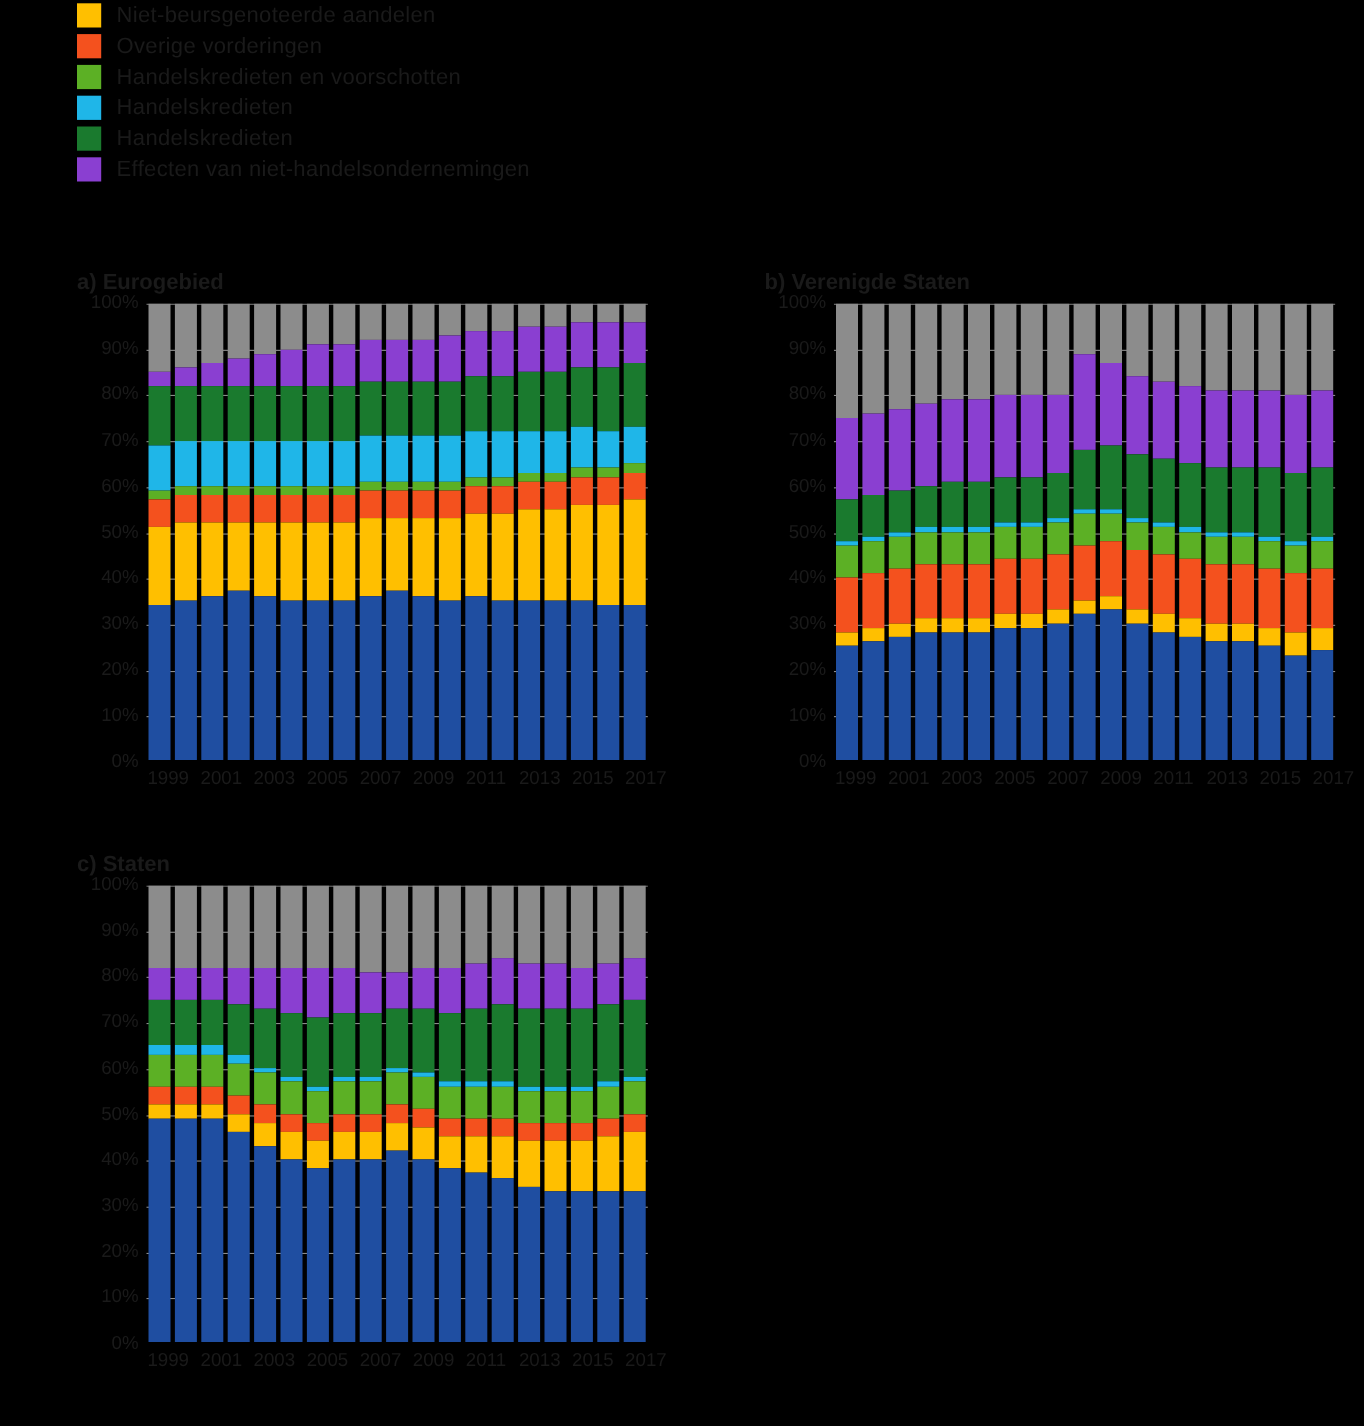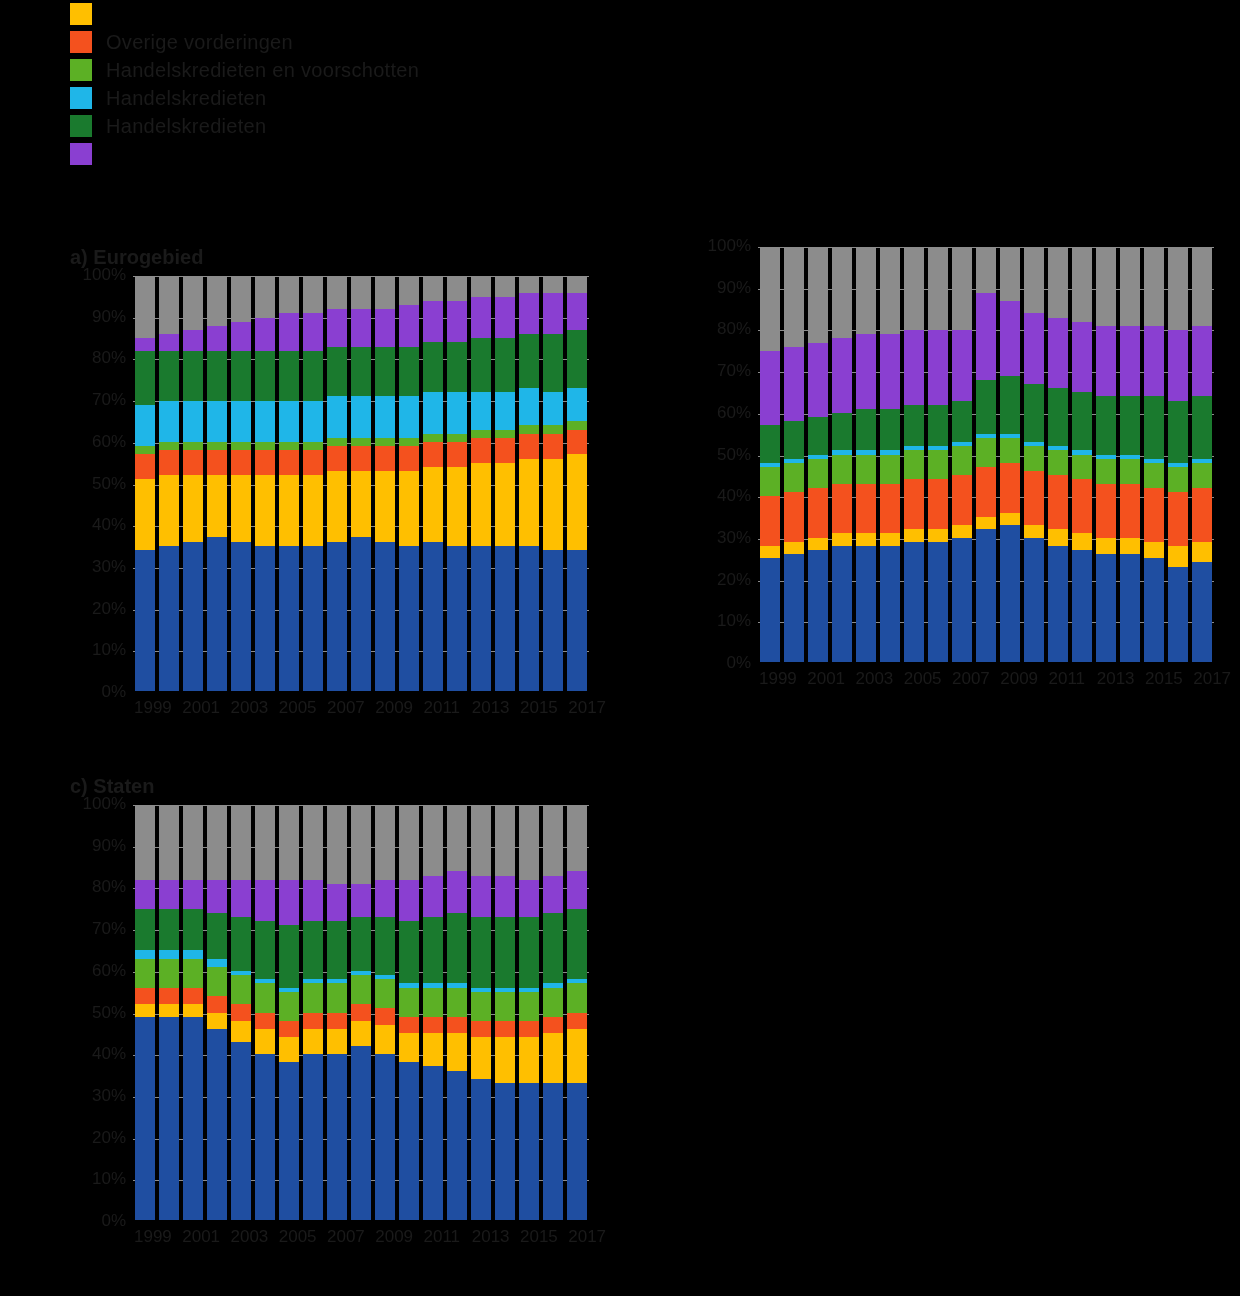--- a/index.html
+++ b/index.html
@@ -126,39 +126,41 @@
   #panel-a { left: 70px; top: 246px; }
   #panel-b { left: 695px; top: 246px; }
   #panel-c { left: 70px; top: 775px; }
 </style>
 </head>
 <body>
 
 <div id="legend">
     <div class="legend-row">
       <span class="legend-swatch" style="background: rgb(255, 191, 0);"></span>
+      <span class="legend-label">Niet-beursgenoteerde aandelen</span>
     </div>
     <div class="legend-row">
       <span class="legend-swatch" style="background: rgb(244, 81, 30);"></span>
       <span class="legend-label">Overige vorderingen</span>
     </div>
     <div class="legend-row">
       <span class="legend-swatch" style="background: rgb(92, 176, 37);"></span>
       <span class="legend-label">Handelskredieten en voorschotten</span>
     </div>
     <div class="legend-row">
       <span class="legend-swatch" style="background: rgb(31, 182, 232);"></span>
       <span class="legend-label">Handelskredieten</span>
     </div>
     <div class="legend-row">
       <span class="legend-swatch" style="background: rgb(26, 122, 46);"></span>
       <span class="legend-label">Handelskredieten</span>
     </div>
     <div class="legend-row">
       <span class="legend-swatch" style="background: rgb(138, 63, 209);"></span>
+      <span class="legend-label">Effecten van niet-handelsondernemingen</span>
     </div>
   </div>
 
 <div class="panel" id="panel-a">
   <div class="panel-title">a) Eurogebied</div>
   <div class="plot-wrap" style="width:520px;height:455px;">
       <div class="y-axis" style="height: 417px;">
         <div class="y-tick-label" style="top: 417px;">0%</div>
         <div class="y-tick-label" style="top: 375.3px;">10%</div>
         <div class="y-tick-label" style="top: 333.6px;">20%</div>
@@ -393,20 +395,21 @@
         <div class="x-tick" style="width: 19.5937px;">2013</div>
         <div class="x-tick blank" style="width: 19.5937px;">—</div>
         <div class="x-tick" style="width: 19.5937px;">2015</div>
         <div class="x-tick blank" style="width: 19.5937px;">—</div>
         <div class="x-tick" style="width: 19.5937px;">2017</div>
       </div>
     </div>
 </div>
 
 <div class="panel" id="panel-b">
+  <div class="panel-title">b) Verenigde Staten</div>
   <div class="plot-wrap" style="width:520px;height:455px;">
       <div class="y-axis" style="height: 417px;">
         <div class="y-tick-label" style="top: 417px;">0%</div>
         <div class="y-tick-label" style="top: 375.3px;">10%</div>
         <div class="y-tick-label" style="top: 333.6px;">20%</div>
         <div class="y-tick-label" style="top: 291.9px;">30%</div>
         <div class="y-tick-label" style="top: 250.2px;">40%</div>
         <div class="y-tick-label" style="top: 208.5px;">50%</div>
         <div class="y-tick-label" style="top: 166.8px;">60%</div>
         <div class="y-tick-label" style="top: 125.1px;">70%</div>

